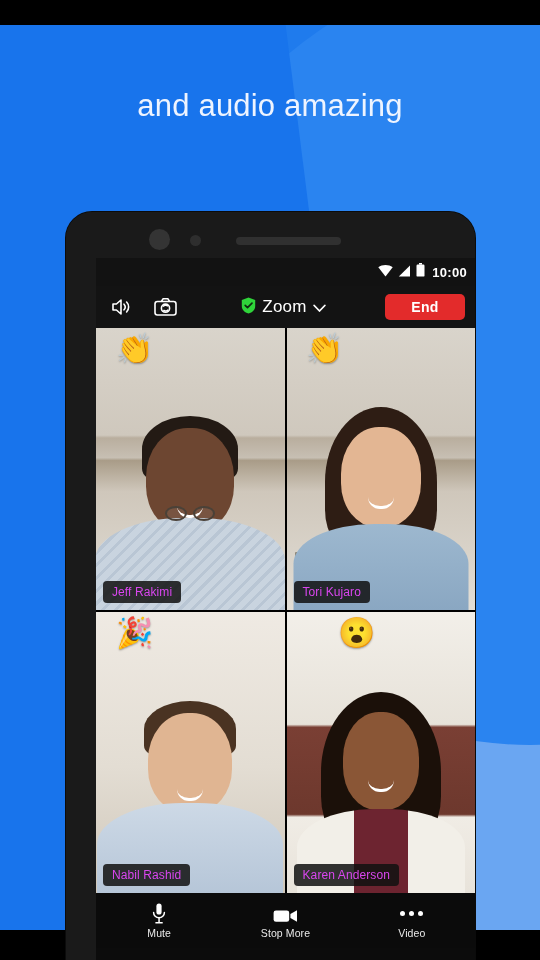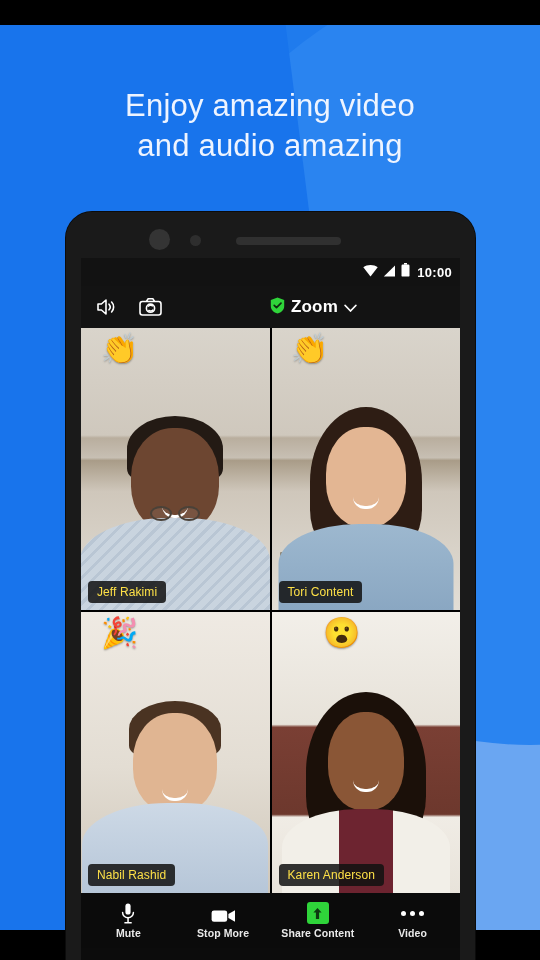--- a/index.html
+++ b/index.html
@@ -90,21 +90,21 @@
   }
   .speaker-grille {
     position:absolute; left:170px; top:25px;
     width:105px; height:8px; border-radius:4px;
     background:#303030;
   }
 
   
   #phone-screen {
     position:absolute;
-    left:15px; top:46px;
+    left:30px; top:46px;
     width:379px; height:702px;
     background:#0c0c0c;
     overflow:hidden;
   }
 
   
   #status-bar {
     position:relative;
     height:28px;
     background:#121212;
@@ -134,21 +134,21 @@
   }
   #icon-speaker { margin-left:9px; }
   #icon-flipcam { margin-left:9px; }
   #zoom-label-group {
     flex:1;
     display:flex; align-items:center; justify-content:center;
     gap:6px;
   }
   #shield-icon { display:block; }
   #zoom-title {
-    color:#fff; font-size:17px; font-weight:700;
+    color:#fff; font-size:17px; font-weight:400;
     letter-spacing:0.2px;
   }
   #chev-down { display:block; margin-top:2px; }
   #end-button {
     margin-right:10px;
     background:#e32b2b;
     color:#fff;
     border:none;
     border-radius:5px;
     width:80px; height:26px;
@@ -237,37 +237,36 @@
     line-height:1;
     z-index:4;
     text-shadow:0 1px 2px rgba(0,0,0,0.35);
   }
   .reaction.left { left:20px; }
 
   .name-badge {
     position:absolute;
     left:7px; bottom:7px;
     background:rgba(18,18,18,0.86);
-    color:#fde047;
+    color:#d946ef;
     font-size:12px;
     padding:4px 9px;
     border-radius:4px;
     letter-spacing:0.1px;
     z-index:5;
     white-space:nowrap;
   }
 
   
   #control-bar {
     position:relative;
     width:379px; height:55px;
     background:#0b0b0b;
     display:flex;
     align-items:center;
-    font-weight:bold;
   }
   .ctrl {
     flex:1;
     display:flex; flex-direction:column;
     align-items:center; justify-content:center;
     gap:3px;
     cursor:pointer;
   }
   .ctrl .ctrl-icon {
     height:22px;
@@ -294,21 +293,20 @@
 
 <div id="screen">
 
   <div id="promo-bg">
     <div class="wedge-light"></div>
     <div class="wedge-curve"></div>
     <div class="wedge-dark"></div>
   </div>
 
   <div id="headline">
-    <span>Enjoy amazing video</span>
     <span class="l2">and audio amazing</span>
   </div>
 
   <div id="phone">
 
     <div id="phone-bezel-top">
       <div class="cam-lens"></div>
       <div class="cam-sensor"></div>
       <div class="speaker-grille"></div>
     </div>
@@ -363,20 +361,21 @@
             </svg>
           </span>
           <span id="zoom-title">Zoom</span>
           <span id="chev-down">
             <svg width="13" height="9" viewBox="0 0 13 9">
                 <path d="M1.2 1.5 6.5 7 11.8 1.5" fill="none" stroke="#fff" stroke-width="1.8" stroke-linecap="round" stroke-linejoin="round"></path>
               </svg>
           </span>
         </div>
 
+        <button id="end-button">End</button>
       </div>
 
       <div id="video-grid">
 
         <div class="tile">
           <div class="bg-room bg-shelf">
             <div class="book" style="left:12px; height:52px; background:#8a8374;"></div>
             <div class="book" style="left:23px; height:60px; background:#6f6a5e;"></div>
             <div class="book" style="left:34px; height:46px; background:#9c8f77;"></div>
             <div class="book" style="left:150px; height:55px; background:#7e7567;"></div>
@@ -403,21 +402,21 @@
             <div class="book" style="left:19px; height:44px; background:#756d60;"></div>
             <div class="book" style="left:140px; height:50px; background:#a0937d;"></div>
           </div>
           <div class="person" style="width:140px; height:205px;">
             <div class="hair" style="top:2px; width:112px; height:150px; background:#2e1d14; border-radius:54% 54% 34% 34%;"></div>
             <div class="head" style="top:22px; width:80px; height:100px; background:#e3b693;"></div>
             <div class="smile" style="top:92px; border-bottom-color:#ffffff;"></div>
             <div class="torso" style="width:175px; height:86px; background:linear-gradient(180deg,#9db8cf 0%,#8aa7c2 100%);"></div>
           </div>
           <span class="reaction left">👏</span>
-          <span class="name-badge">Tori Content</span>
+          <span class="name-badge">Tori Kujaro</span>
         </div>
 
         <div class="tile">
           <div class="bg-room bg-wall"></div>
           <div class="person" style="width:140px; height:200px;">
             <div class="hair" style="top:8px; width:92px; height:56px; background:#4a3322;"></div>
             <div class="head" style="top:20px; width:84px; height:100px; background:#e0b592;"></div>
             <div class="glasses" style="top:72px;"></div>
             <div class="smile" style="top:96px;"></div>
             <div class="torso" style="width:186px; height:90px; background:linear-gradient(180deg,#cdd9e6 0%,#b6c6d8 100%);"></div>
@@ -457,30 +456,20 @@
         <div class="ctrl">
           <span class="ctrl-icon">
             <svg width="25" height="16" viewBox="0 0 25 16">
               <rect x="0.6" y="2.4" width="15.6" height="11.4" rx="2.4" fill="#fff"></rect>
               <path d="M17.4 6 24 2.2v11.6L17.4 10z" fill="#fff"></path>
             </svg>
           </span>
           <span class="ctrl-label">Stop More</span>
         </div>
 
-        <div class="ctrl">
-          <span class="ctrl-icon">
-            <span class="share-square">
-              <svg width="11" height="13" viewBox="0 0 11 13">
-                <path d="M5.5 1 9.6 5.4H7.1V12H3.9V5.4H1.4z" fill="#0d3a10"></path>
-              </svg>
-            </span>
-          </span>
-          <span class="ctrl-label">Share Content</span>
-        </div>
 
 
         <div class="ctrl">
           <span class="ctrl-icon">
             <span class="dots">
                 <span></span>
                 <span></span>
                 <span></span>
               </span>
           </span>

